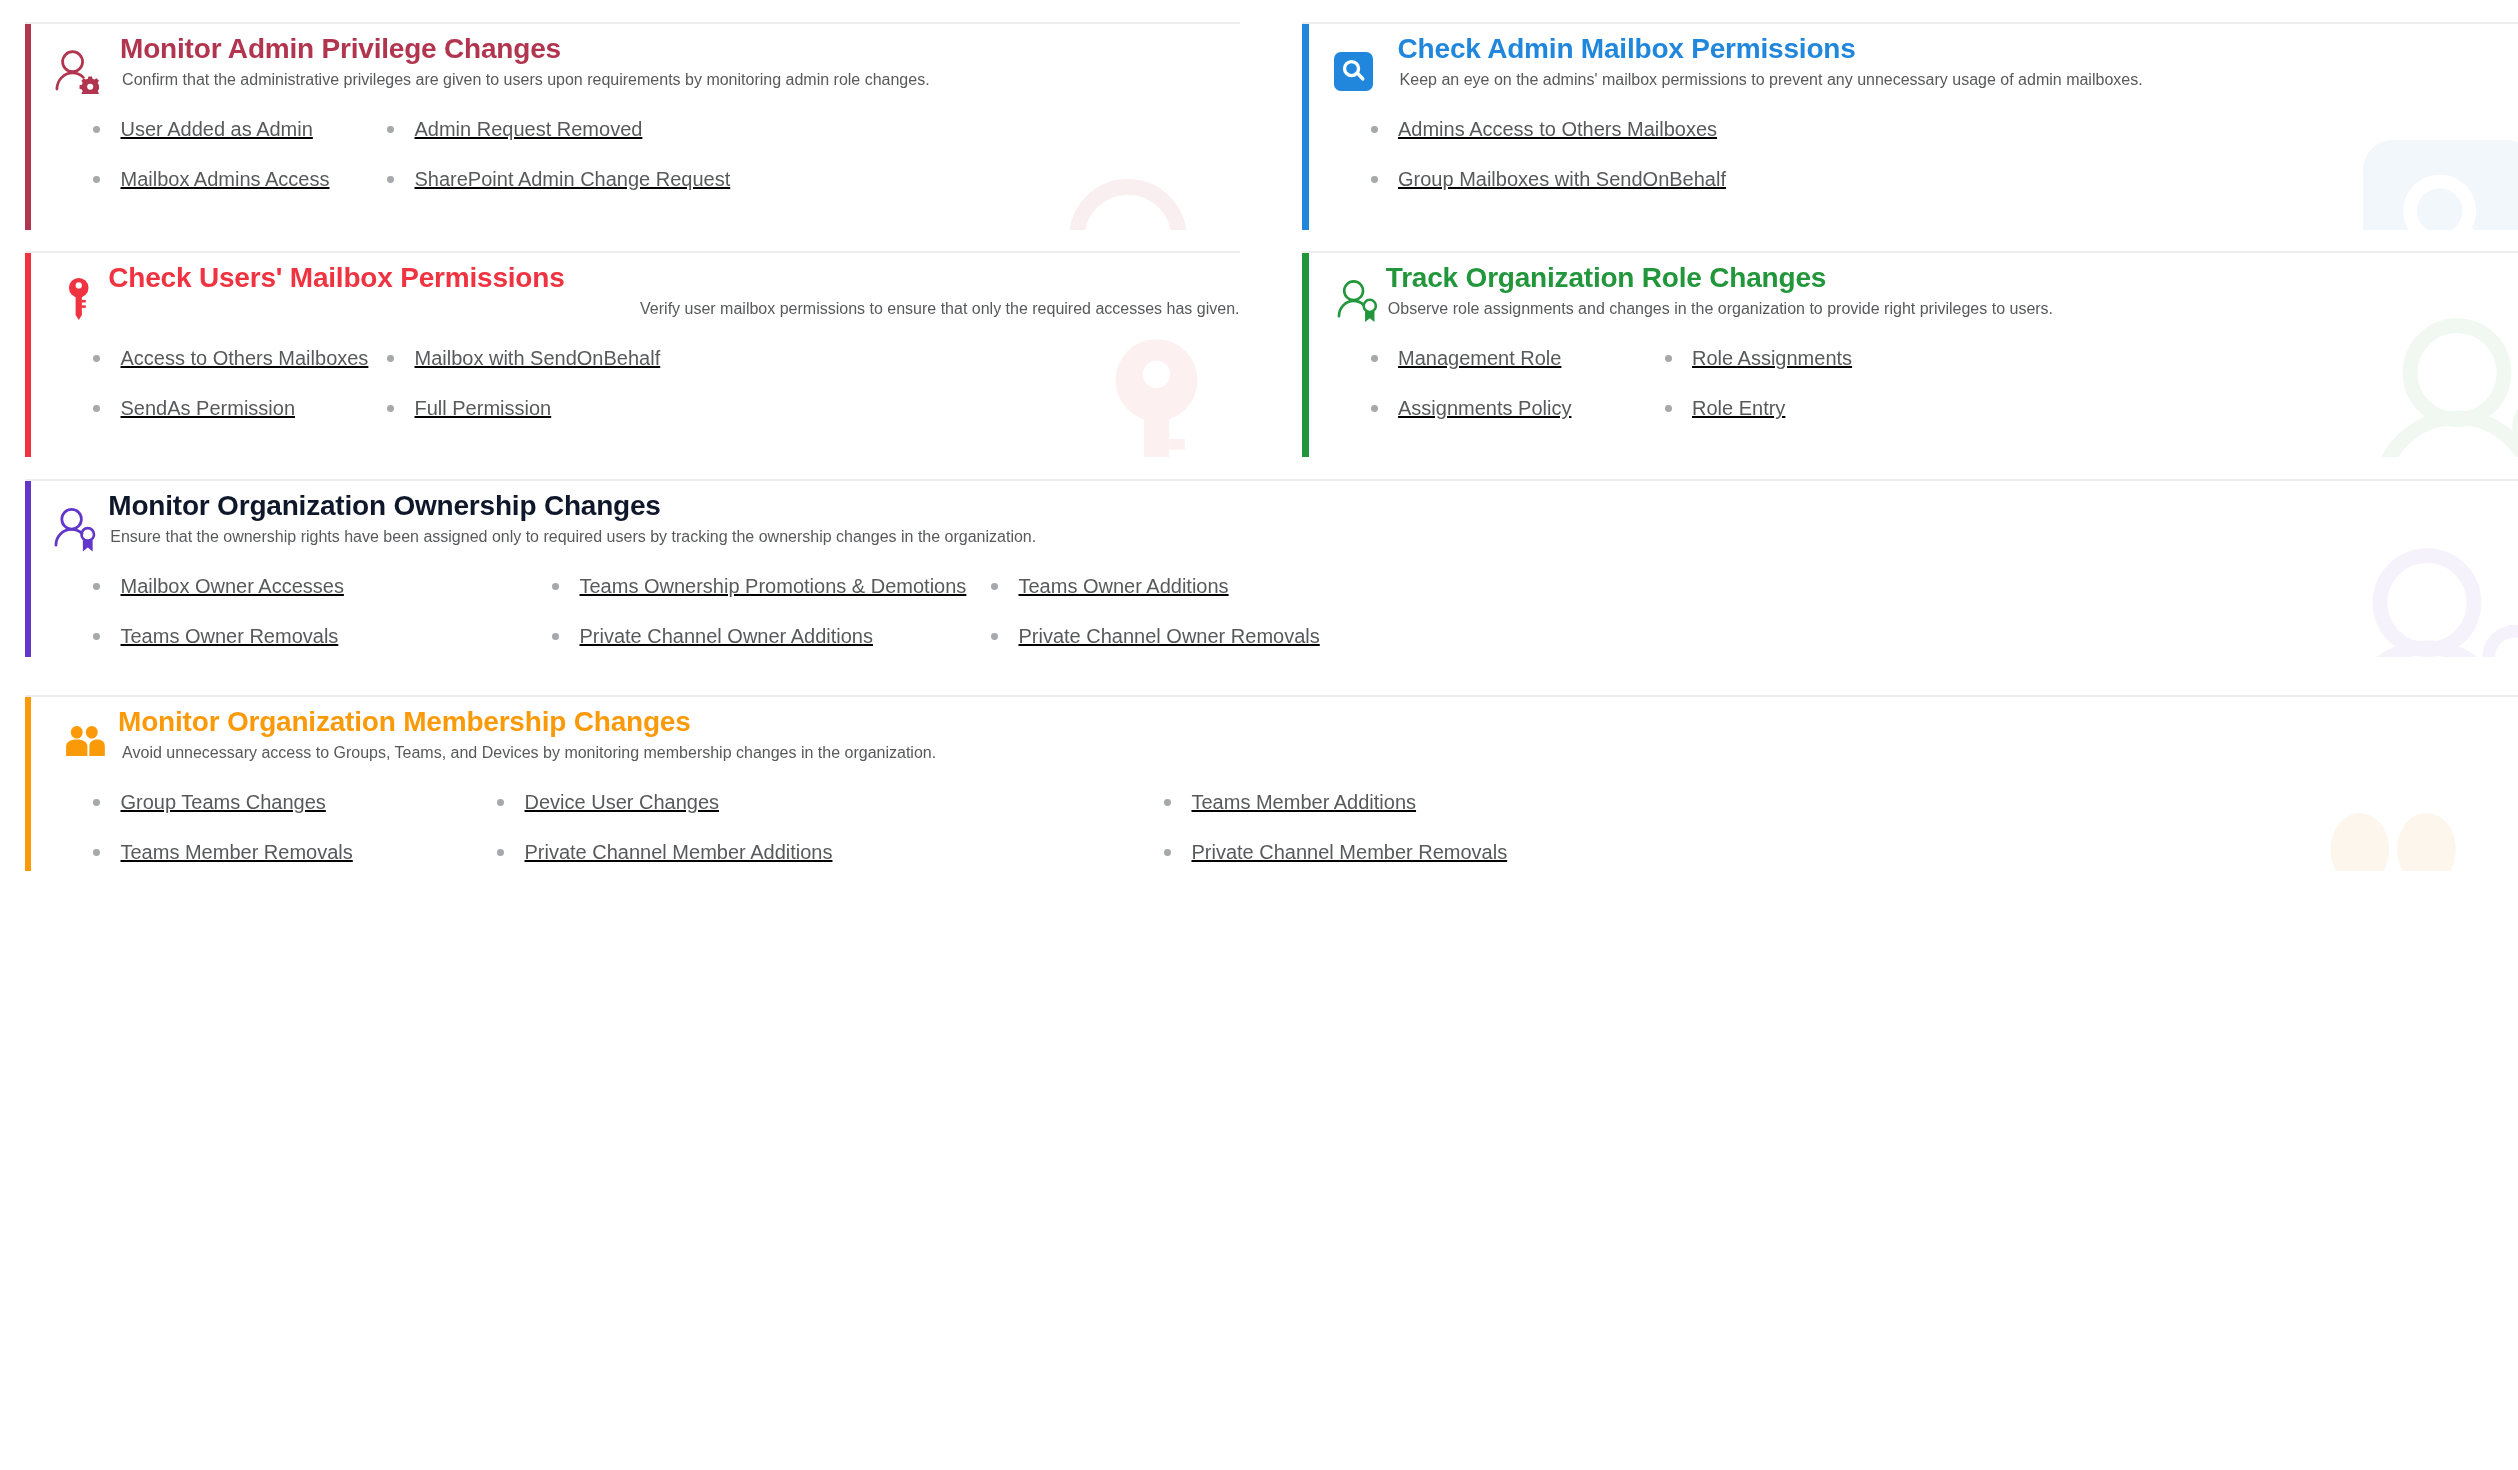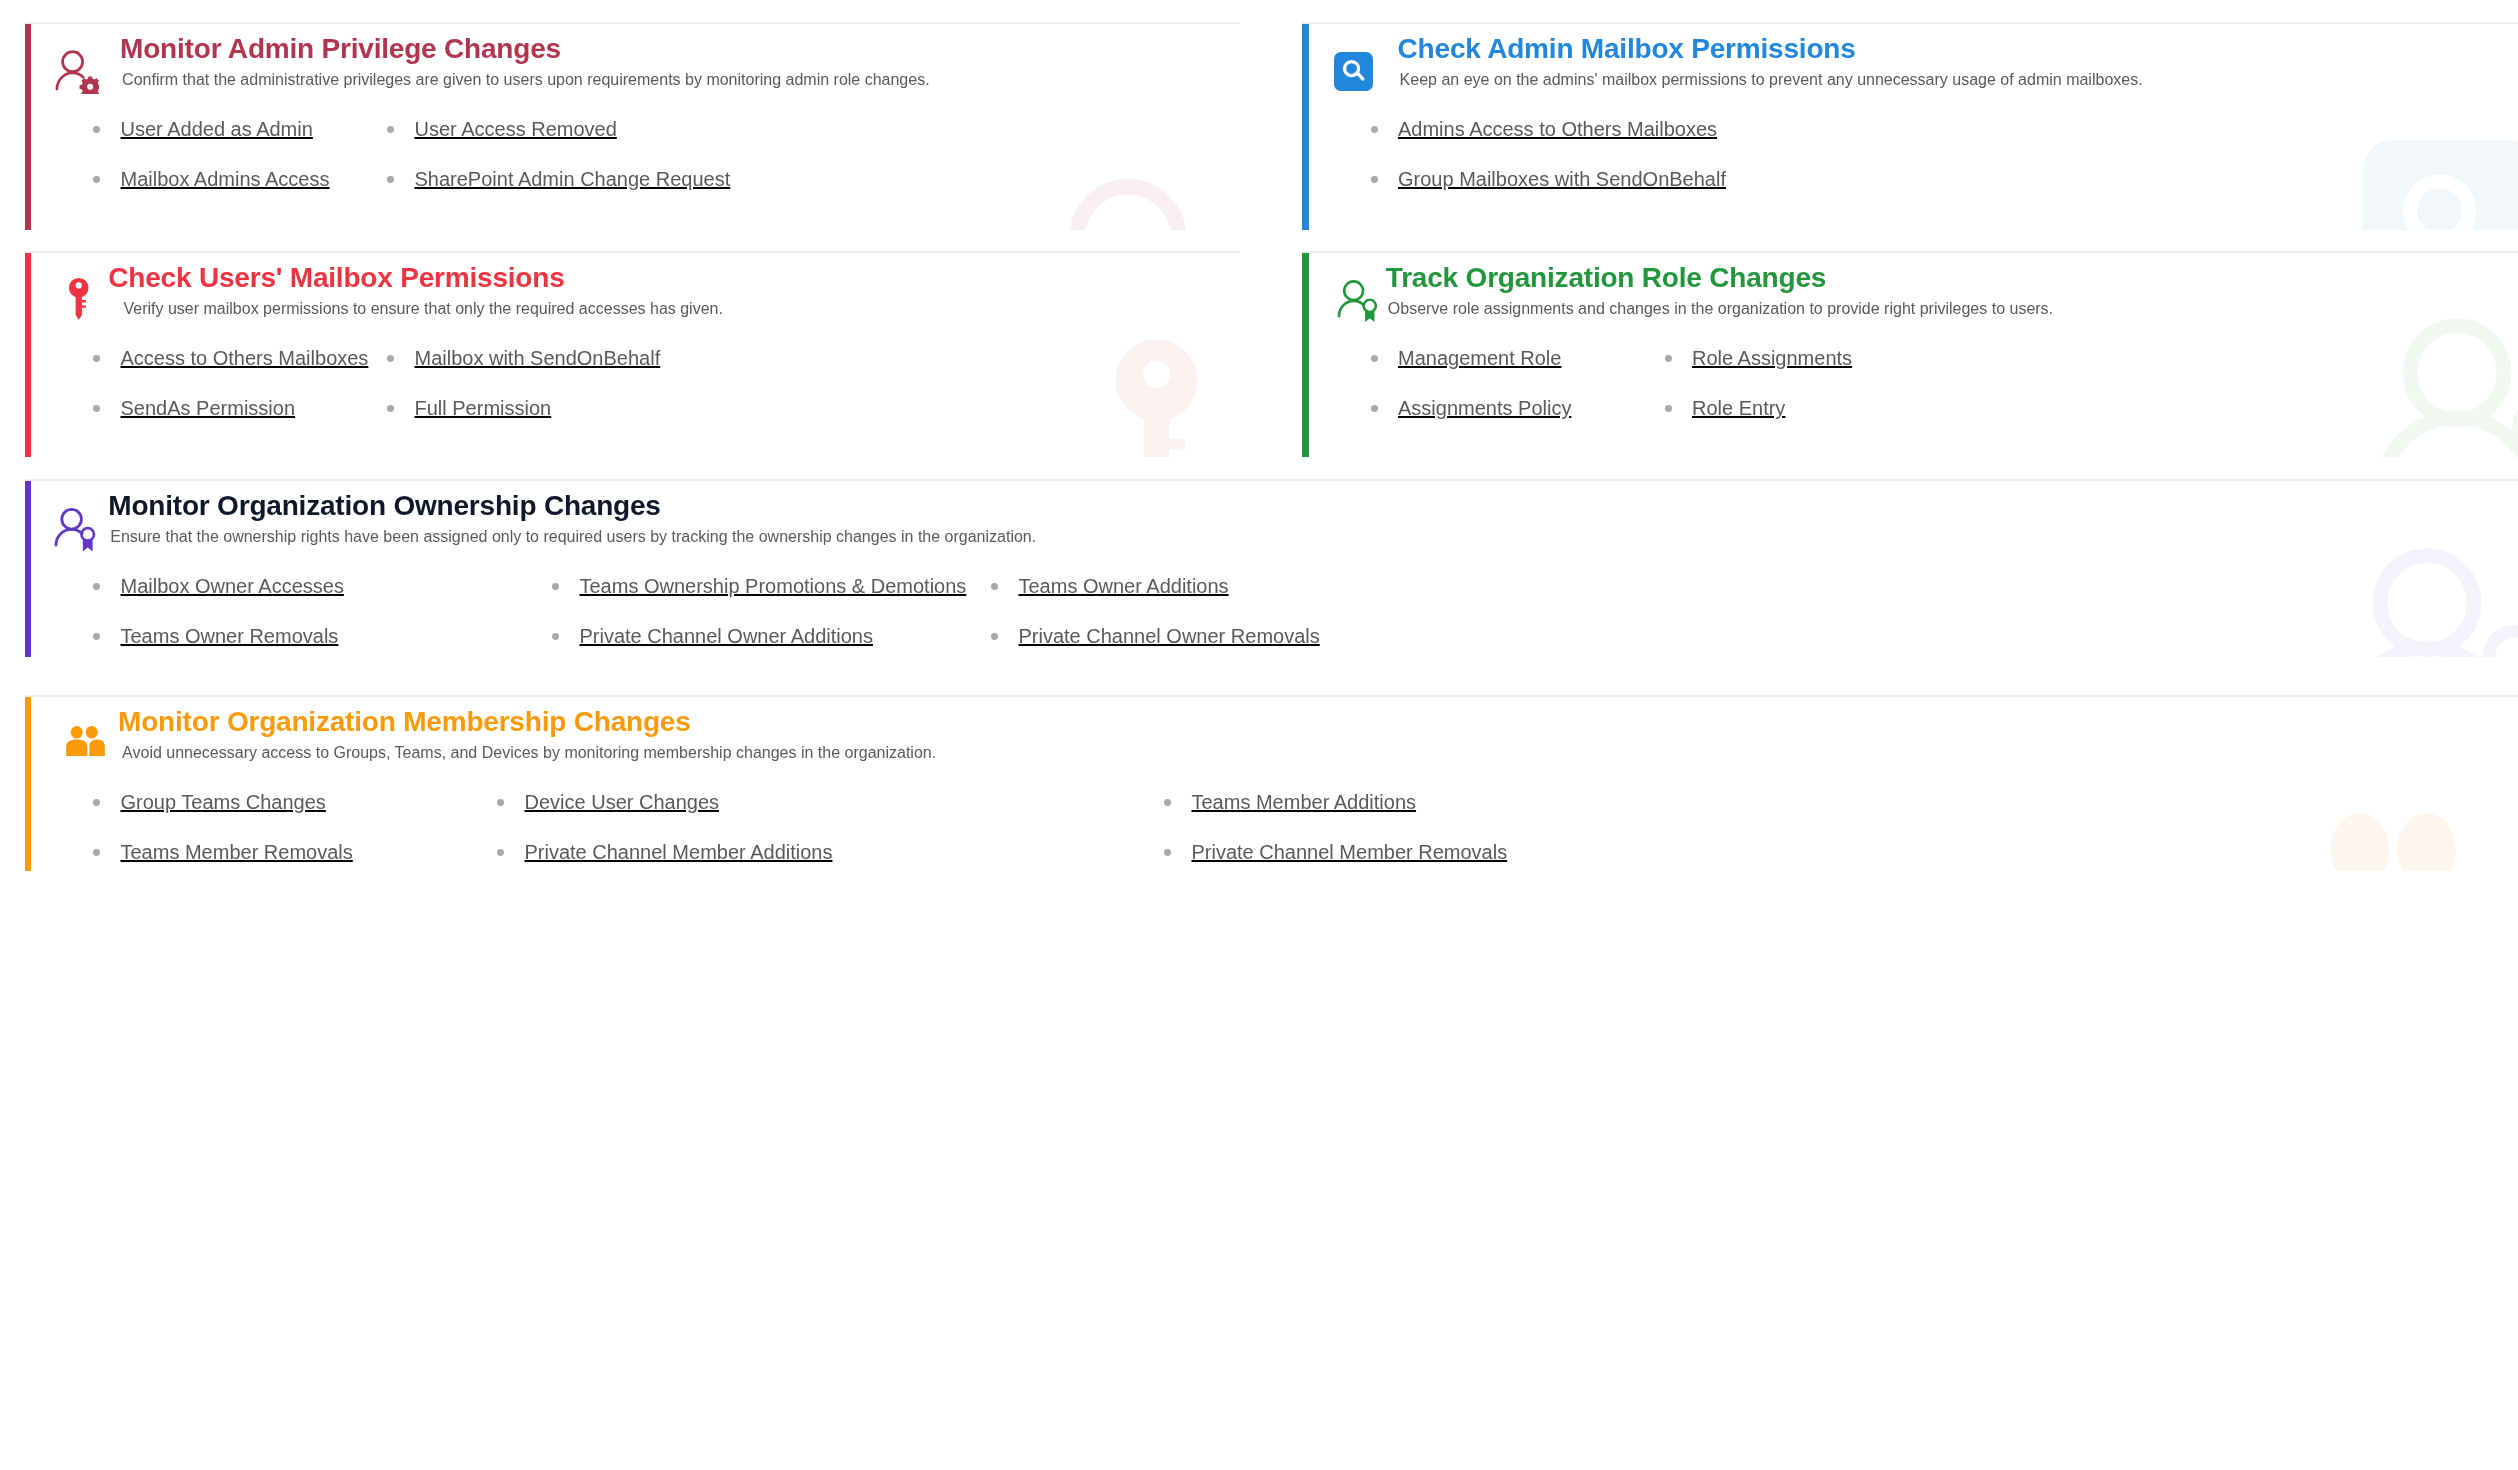--- a/index.html
+++ b/index.html
@@ -157,21 +157,21 @@
         <div class="card-sub">Confirm that the administrative privileges are given to users upon requirements by monitoring admin role changes.</div>
       </div>
 
       <div class="items">
         <div class="col" style="width:294px">
           <div class="item"><span class="dot"></span><span>User Added as Admin</span></div>
           <div class="item"><span class="dot"></span><span>Mailbox Admins Access</span></div>
 
         </div>
         <div class="col">
-          <div class="item"><span class="dot"></span><span>User Access Removed</span></div>
+          <div class="item"><span class="dot"></span><span>Admin Request Removed</span></div>
           <div class="item"><span class="dot"></span><span>SharePoint Admin Change Request</span></div>
         </div>
       </div>
     </div>
   </section>
 
   <section class="card" id="card-admin-mailbox">
     <div class="accent" style="background:#2187dd"></div>
 
     <div class="watermark" style="left:1061px; top:116px;">
@@ -227,21 +227,21 @@
           <svg width="25.5" height="43" viewBox="0 0 26 44">
             <circle cx="13" cy="11" r="10" fill="#ef3340"></circle>
             <circle cx="13" cy="8.6" r="3.2" fill="#ffffff"></circle>
             <rect x="9.8" y="19" width="6.4" height="20" fill="#ef3340"></rect>
             <rect x="16.2" y="23.5" width="4" height="2.6" fill="#ef3340"></rect>
             <rect x="16.2" y="29" width="4" height="2.6" fill="#ef3340"></rect>
             <path d="M9.8 39 L13 44 L16.2 39 Z" fill="#ef3340"></path>
           </svg>
         </span>
         <div class="card-title" style="color:#ef3340; margin-left:7.8px;">Check Users' Mailbox Permissions</div>
-        <div class="card-sub" style="margin-left:23px;">Verify user mailbox permissions to ensure that only the required accesses has given.</div>
+        <div class="card-sub" style="margin-left:17px;text-align:right;">Verify user mailbox permissions to ensure that only the required accesses has given.</div>
       </div>
 
       <div class="items">
         <div class="col" style="width:294px">
           <div class="item"><span class="dot"></span><span>Access to Others Mailboxes</span></div>
           <div class="item"><span class="dot"></span><span>SendAs Permission</span></div>
 
         </div>
         <div class="col">
           <div class="item"><span class="dot"></span><span>Mailbox with SendOnBehalf</span></div>

